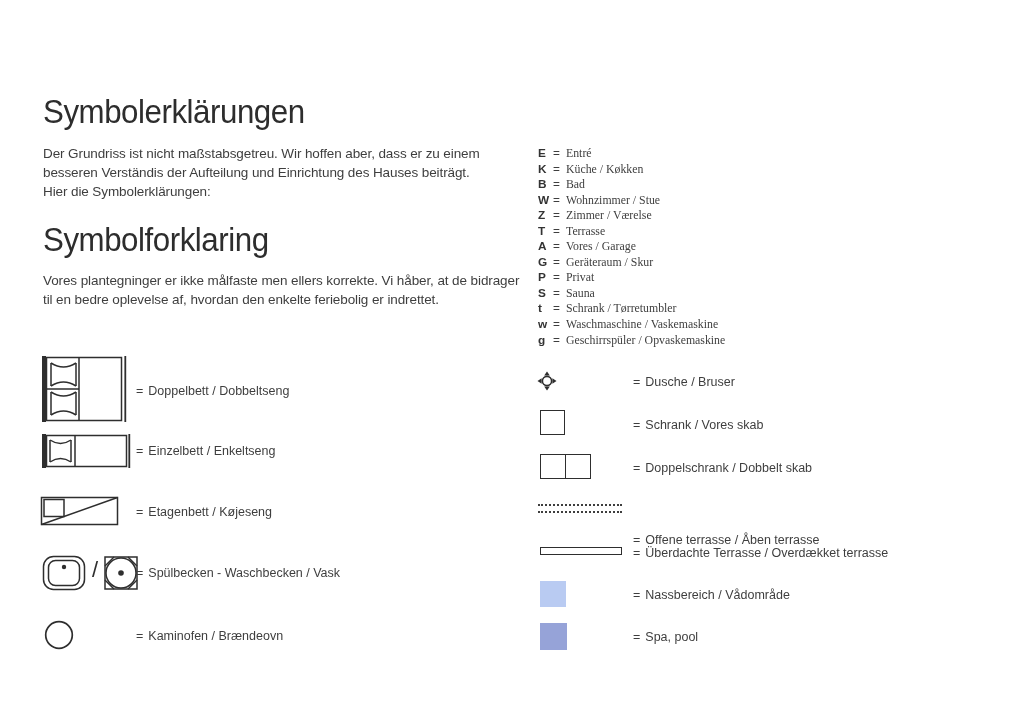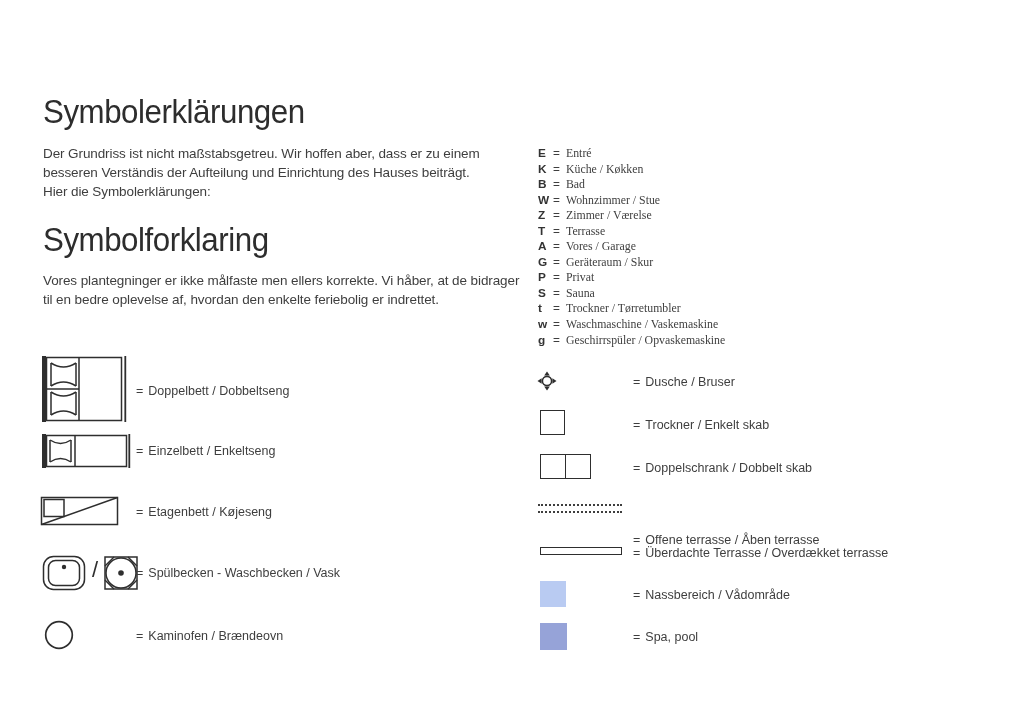--- a/index.html
+++ b/index.html
@@ -125,21 +125,21 @@
       <span class="legend-label">Privat</span>
     </div>
   <div class="legend-row">
       <span class="legend-letter">S</span>
       <span class="legend-eq">=</span>
       <span class="legend-label">Sauna</span>
     </div>
   <div class="legend-row">
       <span class="legend-letter">t</span>
       <span class="legend-eq">=</span>
-      <span class="legend-label">Trockner / Tørretumbler</span>
+      <span class="legend-label">Schrank / Tørretumbler</span>
     </div>
   <div class="legend-row">
       <span class="legend-letter">w</span>
       <span class="legend-eq">=</span>
       <span class="legend-label">Waschmaschine / Vaskemaskine</span>
     </div>
   <div class="legend-row">
       <span class="legend-letter">g</span>
       <span class="legend-eq">=</span>
       <span class="legend-label">Geschirrspüler / Opvaskemaskine</span>
@@ -221,21 +221,21 @@
     <circle class="stroke" style="stroke-width:1.6" cx="10" cy="10" r="4.6"></circle>
     <path class="fill" d="M10 0.5 L12.8 4.6 L7.2 4.6 Z"></path>
     <path class="fill" d="M10 19.5 L12.8 15.4 L7.2 15.4 Z"></path>
     <path class="fill" d="M0.5 10 L4.6 7.2 L4.6 12.8 Z"></path>
     <path class="fill" d="M19.5 10 L15.4 7.2 L15.4 12.8 Z"></path>
   </svg>
 </div>
 <div class="abs sym-label" style="left:633px; top:375px;"><span class="eq">=</span><span>Dusche / Bruser</span></div>
 
 <div class="abs cab-single" style="left:540px; top:410px;"></div>
-<div class="abs sym-label" style="left:633px; top:418px;"><span class="eq">=</span><span>Trockner / Enkelt skab</span></div>
+<div class="abs sym-label" style="left:633px; top:418px;"><span class="eq">=</span><span>Schrank / Vores skab</span></div>
 
 <div class="abs cab-double" style="left:540px; top:454px;">
     <div class="cell"></div>
     <div class="cell"></div>
   </div>
 <div class="abs sym-label" style="left:633px; top:461px;text-align:center;"><span class="eq">=</span><span>Doppelschrank / Dobbelt skab</span></div>
 
 <div class="abs open-terrace" style="left:538px; top:504px;"></div>
 <div class="abs sym-label" style="left:633px; top:533px;"><span class="eq">=</span><span>Offene terrasse / Åben terrasse</span></div>
 

